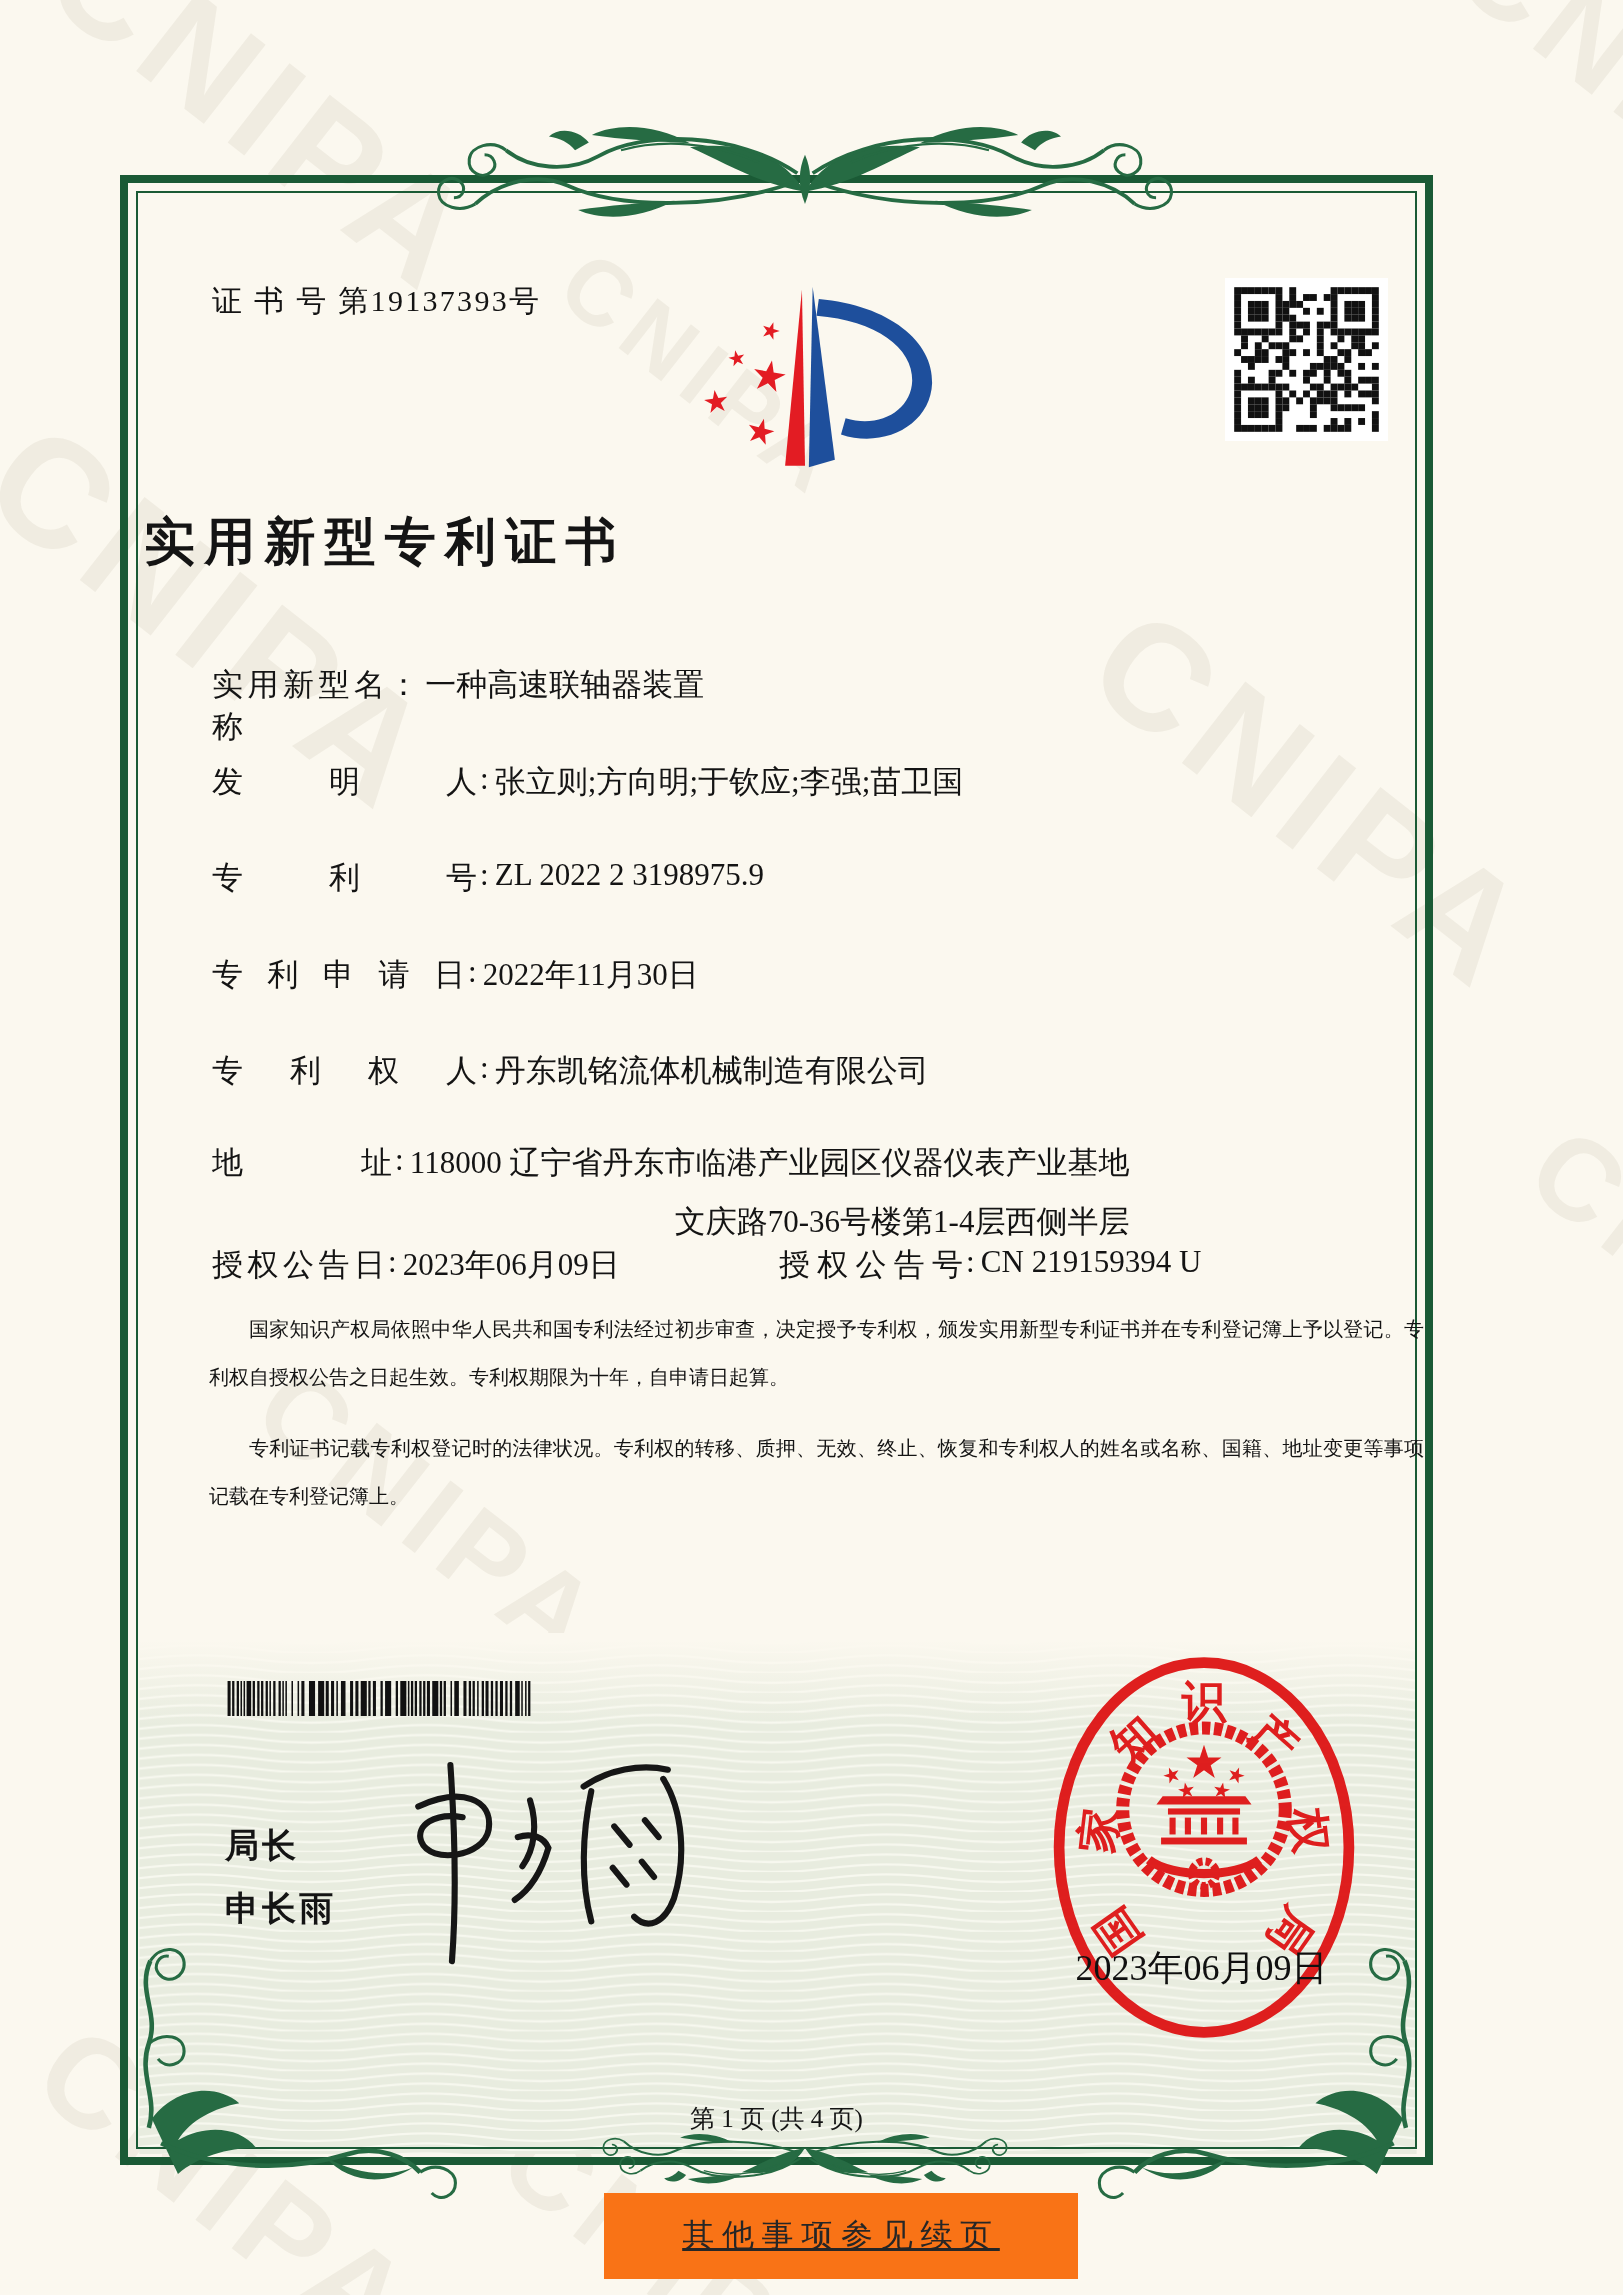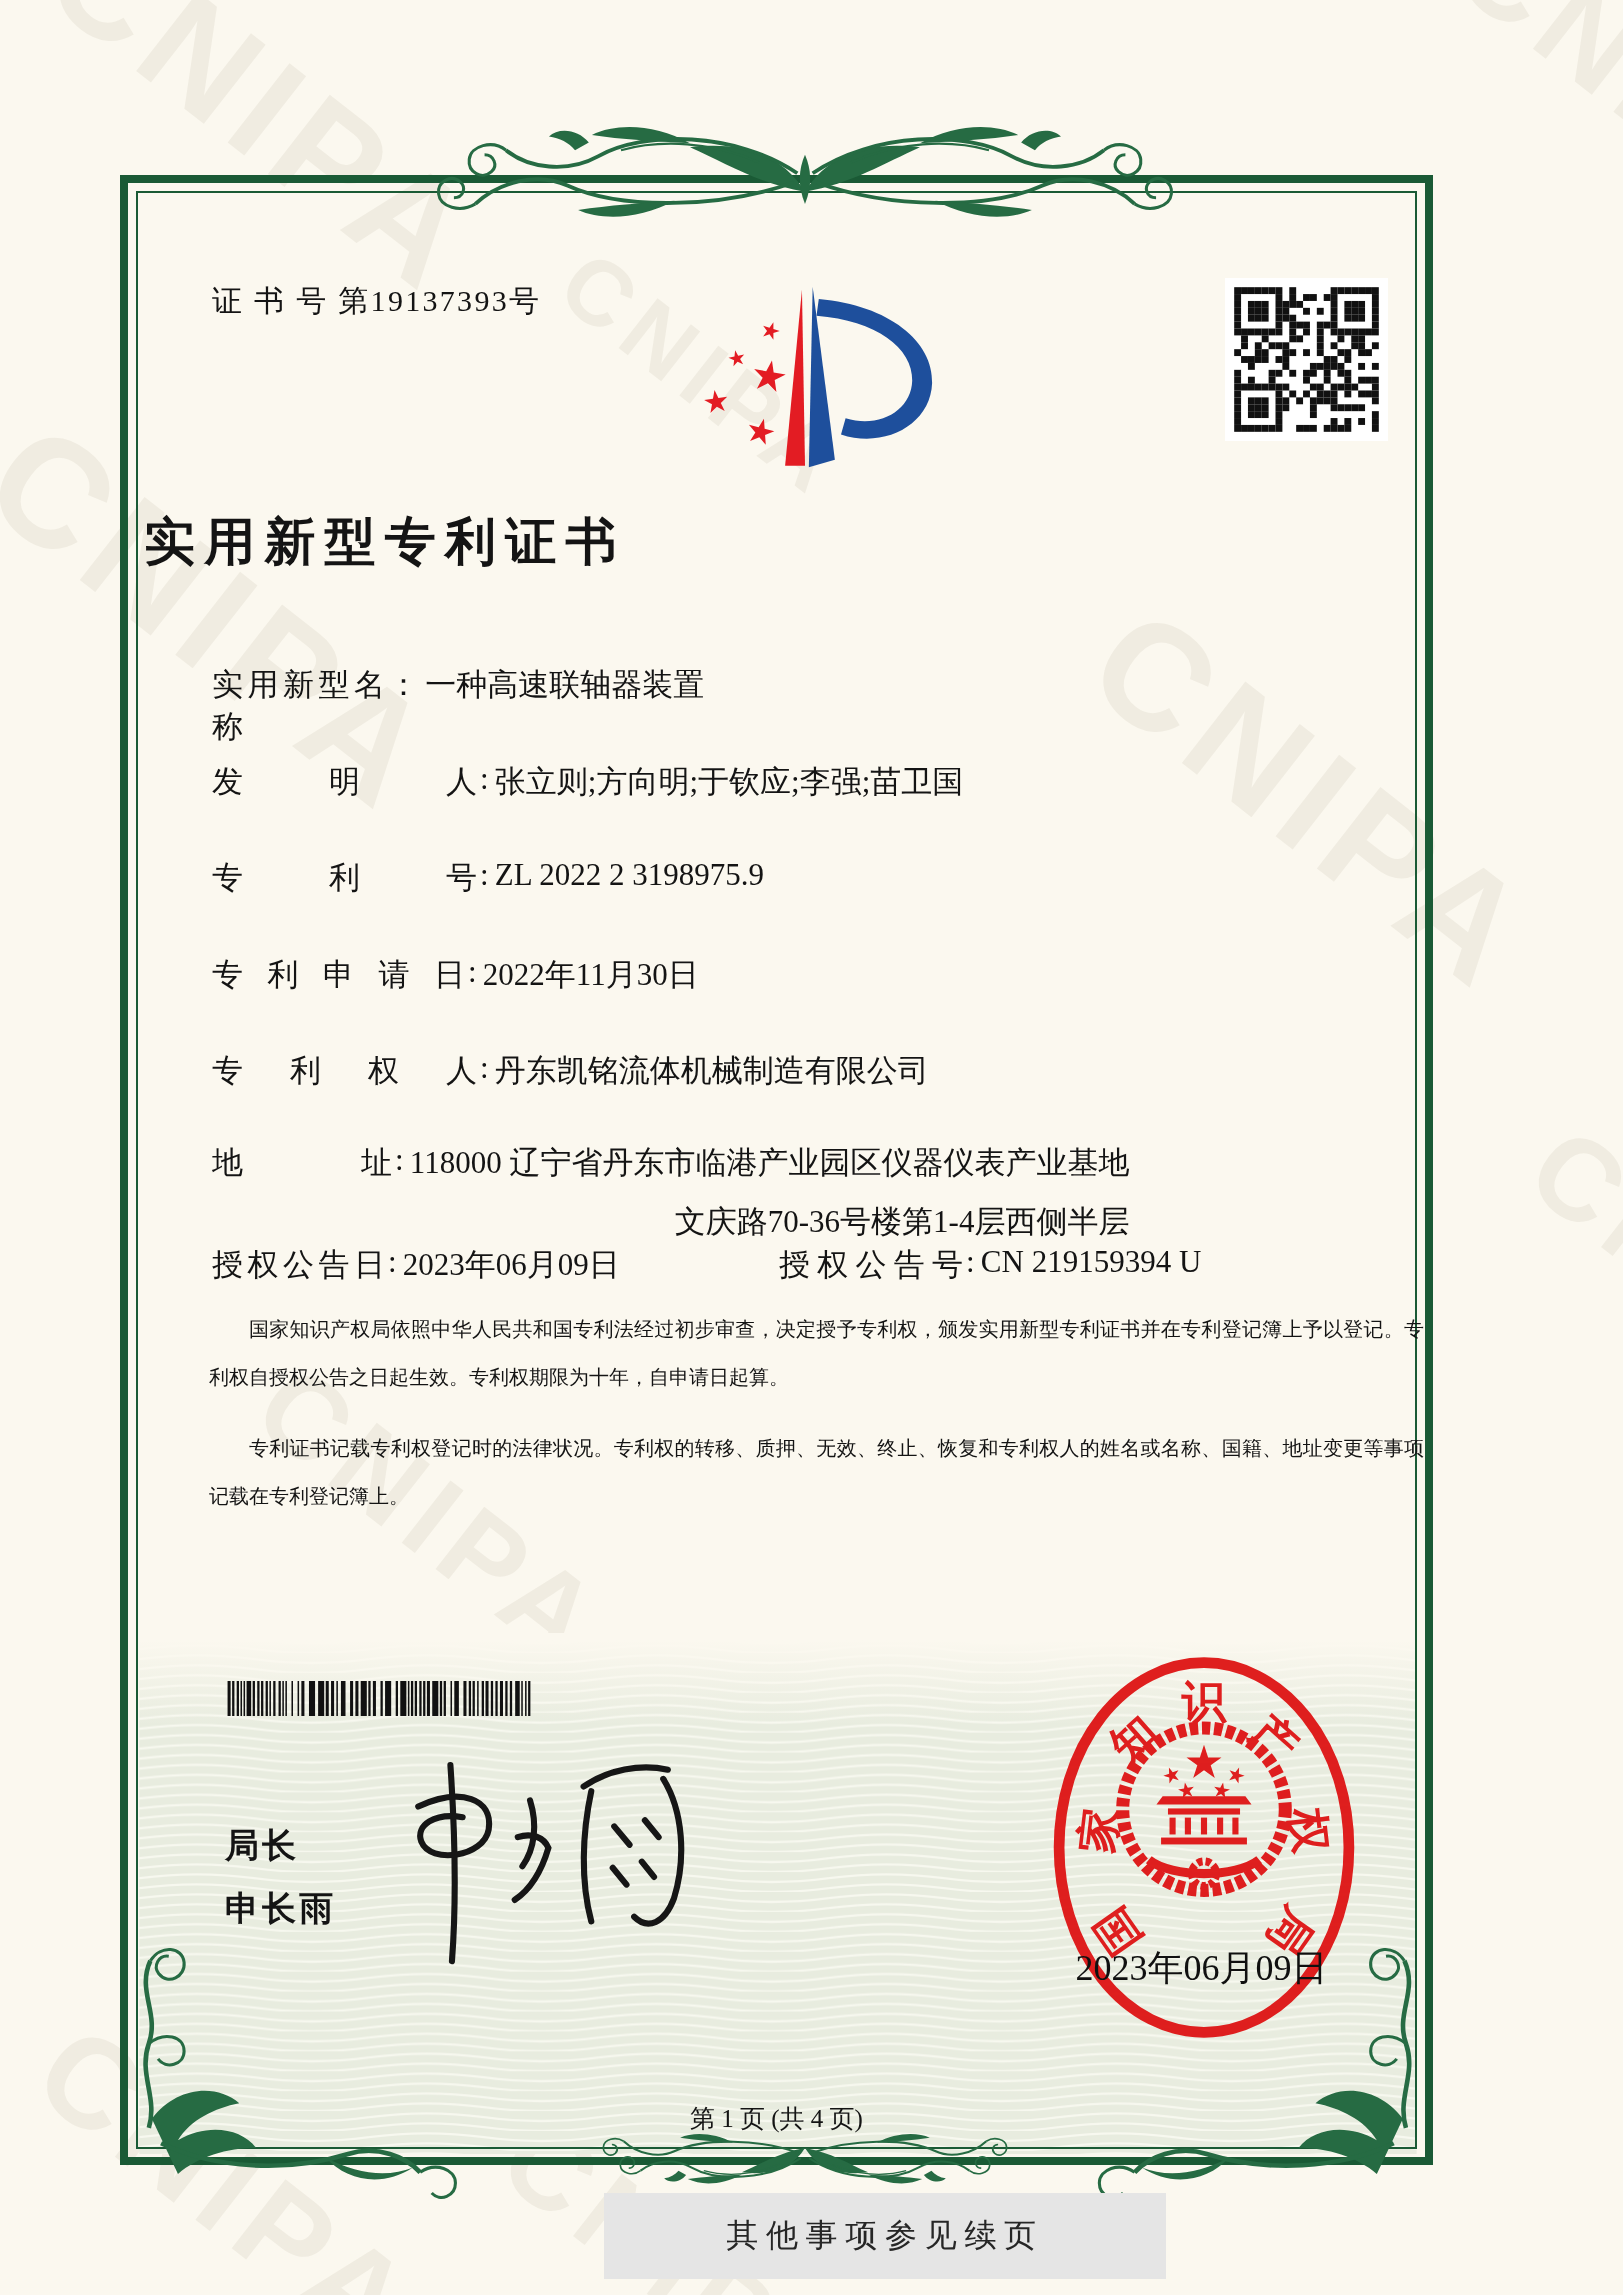--- a/index.html
+++ b/index.html
@@ -33,22 +33,22 @@
   #barcode{position:absolute;left:225px;top:1681px;}
   .signer-title{position:absolute;left:225px;top:1823px;font-size:34px;font-weight:bold;
       font-family:Liberation Sans, sans-serif;letter-spacing:3.1px;}
   .signer-name{position:absolute;left:225px;top:1886px;font-size:34px;font-weight:bold;
       font-family:"Liberation Sans","DejaVu Sans",sans-serif;letter-spacing:3.1px;}
   #sig{position:absolute;left:360px;top:1733px;}
   #seal{position:absolute;left:1043px;top:1648px;opacity:0.94;}
   .seal-date{position:absolute;left:1048px;top:1944px;width:307px;text-align:center;font-size:36px;
       color:#101010;white-space:nowrap;}
   .page-foot{position:absolute;left:120px;top:2102px;width:1313px;text-align:center;font-size:25px;}
-  .note-box{position:absolute;left:604px;top:2193px;width:562px;height:86px;background:#e5e5e5;
-      display:flex;align-items:center;justify-content:center;font-size:32px;letter-spacing:7.7px;color:#262626;}
+  .note-box{position:absolute;left:604px;top:2193px;width:474px;height:86px;background:#f97316;
+      display:flex;align-items:center;justify-content:center;font-size:32px;letter-spacing:7.7px;color:#262626;text-decoration:underline;}
 </style>
 </head>
 <body>
 
 <div id="page">
     <div class="wm" style="left: 1503px; top: 1211px; font-size: 115px;">CNIPA</div>
     <div class="wm" style="left: 475px; top: 2200px; font-size: 115px;">CNIPA</div>
     <div class="wm" style="left: 7.7px; top: 2116px; font-size: 127px;">CNIPA</div>
     <div class="wm" style="left: 230px; top: 1449px; font-size: 115px;">CNIPA</div>
     <div class="wm" style="left: -46px; top: 529px; font-size: 153px;">CNIPA</div>

